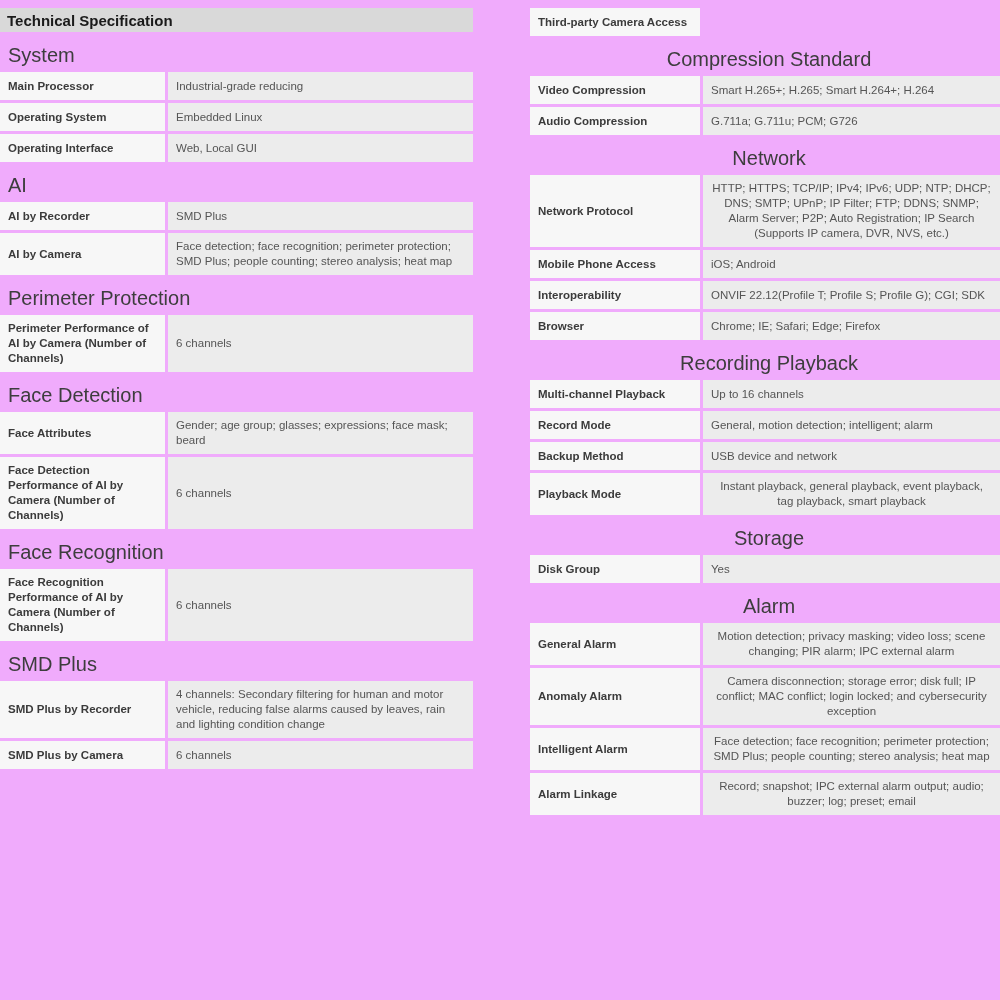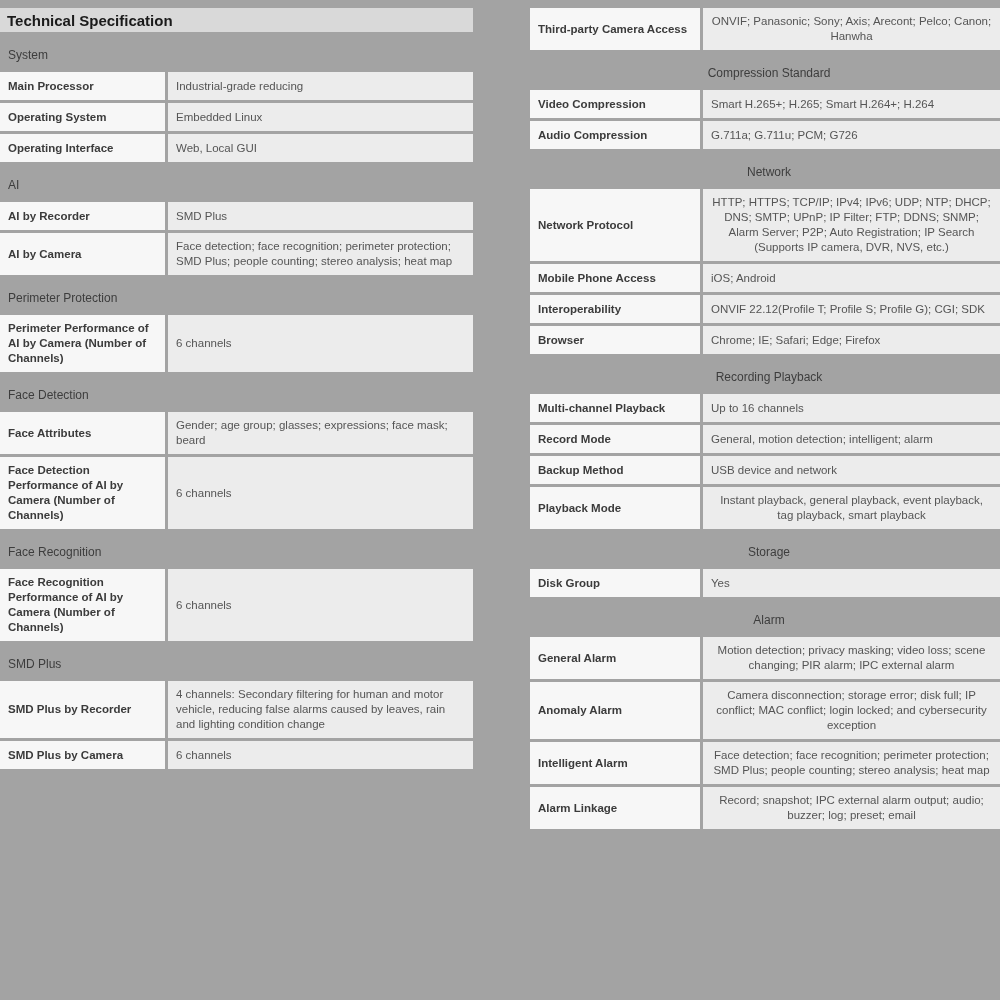--- a/index.html
+++ b/index.html
@@ -7,21 +7,21 @@
   body {
     font-family: "Liberation Sans", sans-serif;
     background: #ffffff;
     color: #3f3f3f;
     overflow: hidden;
   }
   .page {
     position: relative;
     width: 1000px;
     height: 1000px;
-    background: #a3a3a3;
+    background: #f0abfc;
   }
   .col {
     position: absolute;
     top: 8px;
   }
   .col-left  { left: 0;     width: 473px; }
   .col-right { left: 530px; width: 470px; text-align: center; }
 
   .title-bar {
     height: 24px;
@@ -31,21 +31,21 @@
     padding-left: 7px;
     margin-bottom: 0;
   }
   .title-bar .title-text {
     font-size: 15px;
     font-weight: bold;
     color: #1a1a1a;
   }
 
   .section-heading {
-    font-size: 12px;
+    font-size: 20px;
     line-height: 20px;
     color: #3d3d3d;
     font-weight: 400;
     padding-left: 8px;
     margin-top: 13px;
     margin-bottom: 7px;
   }
 
   .spec-row {
     display: flex;
@@ -135,21 +135,20 @@
           <div class="cell label-cell">SMD Plus by Camera</div>
           <div class="cell value-cell">6 channels</div>
         </div>
       </div>
   </div>
 
   <div class="col col-right">
     <div>
         <div class="spec-row">
           <div class="cell label-cell">Third-party Camera Access</div>
-          <div class="cell value-cell">ONVIF; Panasonic; Sony; Axis; Arecont; Pelco; Canon; Hanwha</div>
         </div>
         <div class="section-heading">Compression Standard</div>
         <div class="spec-row">
           <div class="cell label-cell">Video Compression</div>
           <div class="cell value-cell">Smart H.265+; H.265; Smart H.264+; H.264</div>
         </div>
         <div class="spec-row">
           <div class="cell label-cell">Audio Compression</div>
           <div class="cell value-cell">G.711a; G.711u; PCM; G726</div>
         </div>

